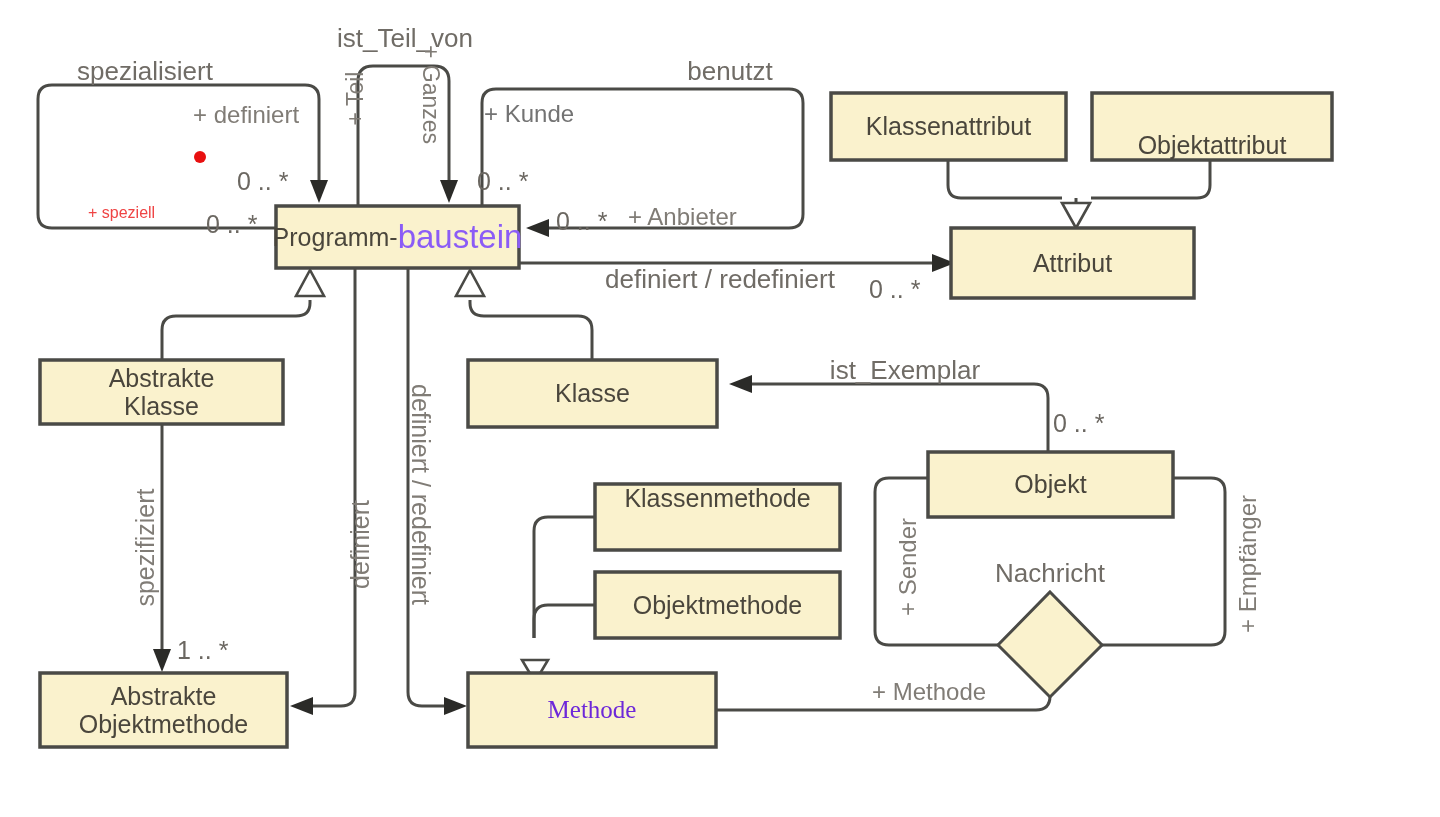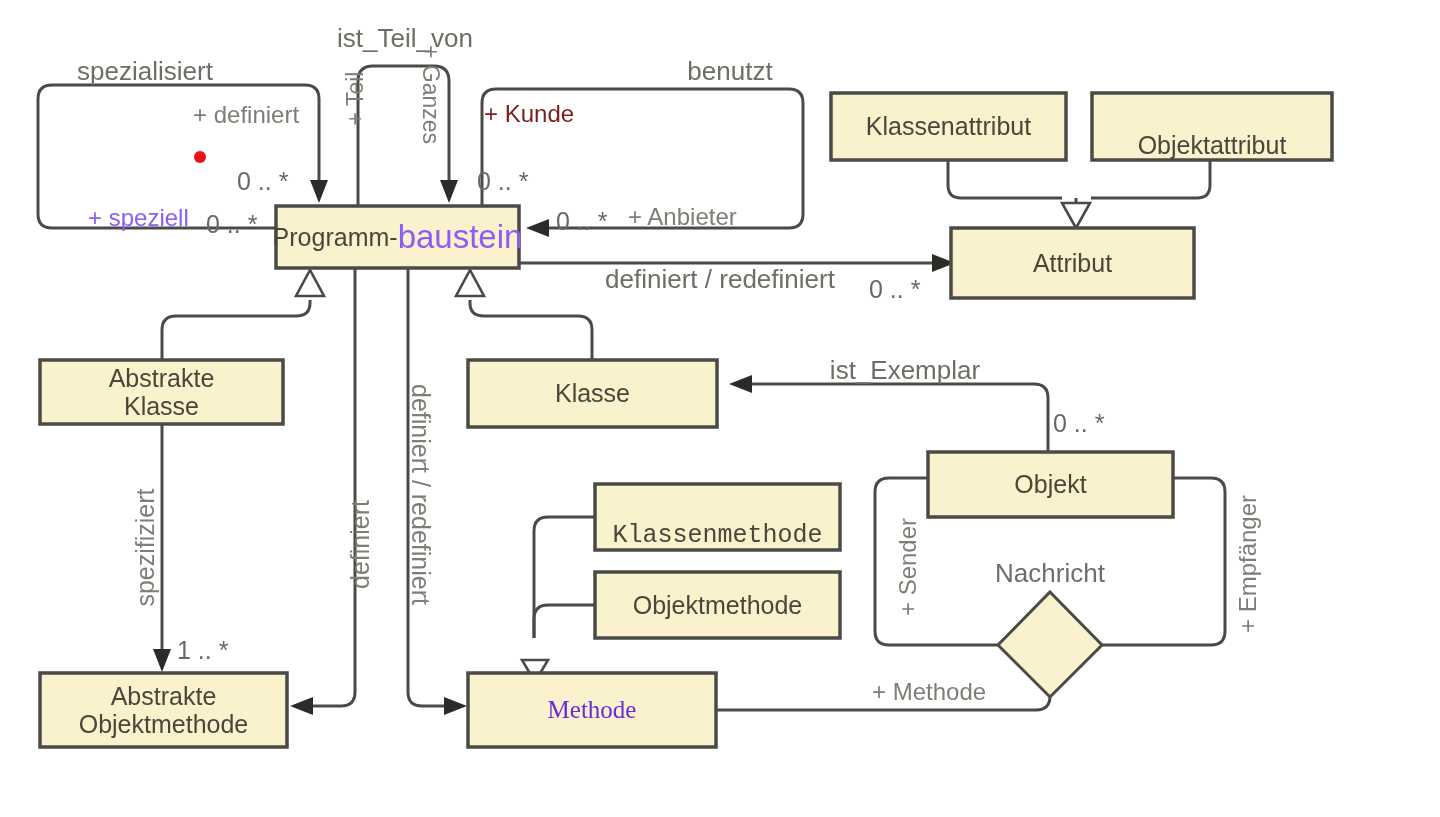--- a/index.html
+++ b/index.html
@@ -213,21 +213,21 @@
   </div>
 
   <div style="position:absolute; left:468px; top:360px; width:249px; height:67px; display:flex; align-items:center; justify-content:center;">
     <span style="font-size:25px; color:#4a463c;">Klasse</span>
   </div>
 
   <div style="position:absolute; left:928px; top:452px; width:245px; height:65px; display:flex; align-items:center; justify-content:center;">
     <span style="font-size:25px; color:#4a463c;">Objekt</span>
   </div>
 
-  <div style="position:absolute; left:595px; top:484px; width:245px; height:66px; display:flex; align-items:flex-end; justify-content:center;font-family:Liberation Mono, monospace;">
+  <div style="position:absolute; left:595px; top:484px; width:245px; height:66px; display:flex; align-items:flex-start; justify-content:center;">
     <span style="font-size:25px; color:#4a463c;">Klassenmethode</span>
   </div>
 
   <div style="position:absolute; left:595px; top:572px; width:245px; height:66px; display:flex; align-items:center; justify-content:center;">
     <span style="font-size:25px; color:#4a463c;">Objektmethode</span>
   </div>
 
   <div style="position:absolute; left:40px; top:673px; width:247px; height:74px; display:flex; flex-direction:column; align-items:center; justify-content:center; line-height:1.12;">
     <span style="font-size:25px; color:#4a463c;">Abstrakte</span>
     <span style="font-size:25px; color:#4a463c;">Objektmethode</span>
@@ -250,27 +250,27 @@
   <div style="position:absolute; left:940px; top:558px; width:220px; text-align:center; font-size:26px; color:#706c66;">Nachricht</div>
 
   <div style="position:absolute; left:250px; top:530px; width:220px; text-align:center; font-size:25px; color:#807c76; transform:rotate(-90deg); transform-origin:center;">definiert</div>
 
   <div style="position:absolute; left:295px; top:480px; width:250px; text-align:center; font-size:25px; color:#807c76; transform:rotate(90deg); transform-origin:center;">definiert / redefiniert</div>
 
   <div style="position:absolute; left:45px; top:533px; width:200px; text-align:center; font-size:25px; color:#807c76; transform:rotate(-90deg); transform-origin:center;">spezifiziert</div>
 
   <div style="position:absolute; left:193px; top:101px; font-size:24px; color:#807c76;">+ definiert</div>
 
-  <div style="position:absolute; left:88px; top:204px; font-size:24px; color:#8b5cf6;">+ speziell</div>
+  <div style="position:absolute; left:88px; top:204px; font-size:16px; color:#ef4444;">+ speziell</div>
 
   <div style="position:absolute; left:290px; top:85px; width:130px; text-align:center; font-size:23px; color:#807c76; transform:rotate(-90deg); transform-origin:center;">+ Teil</div>
 
   <div style="position:absolute; left:360px; top:81px; width:140px; text-align:center; font-size:23px; color:#807c76; transform:rotate(90deg); transform-origin:center;">+ Ganzes</div>
 
-  <div style="position:absolute; left:484px; top:100px; font-size:24px; color:#7f1d1d;">+ Kunde</div>
+  <div style="position:absolute; left:484px; top:100px; font-size:24px; color:#737373;">+ Kunde</div>
 
   <div style="position:absolute; left:628px; top:203px; font-size:24px; color:#807c76;">+ Anbieter</div>
 
   <div style="position:absolute; left:828px; top:553px; width:160px; text-align:center; font-size:24px; color:#807c76; transform:rotate(-90deg); transform-origin:center;">+ Sender</div>
 
   <div style="position:absolute; left:1148px; top:550px; width:200px; text-align:center; font-size:24px; color:#807c76; transform:rotate(-90deg); transform-origin:center;">+ Empfänger</div>
 
   <div style="position:absolute; left:872px; top:678px; font-size:24px; color:#807c76;">+ Methode</div>
 
   <div style="position:absolute; left:237px; top:167px; font-size:25px; color:#6b6761;">0 .. *</div>

